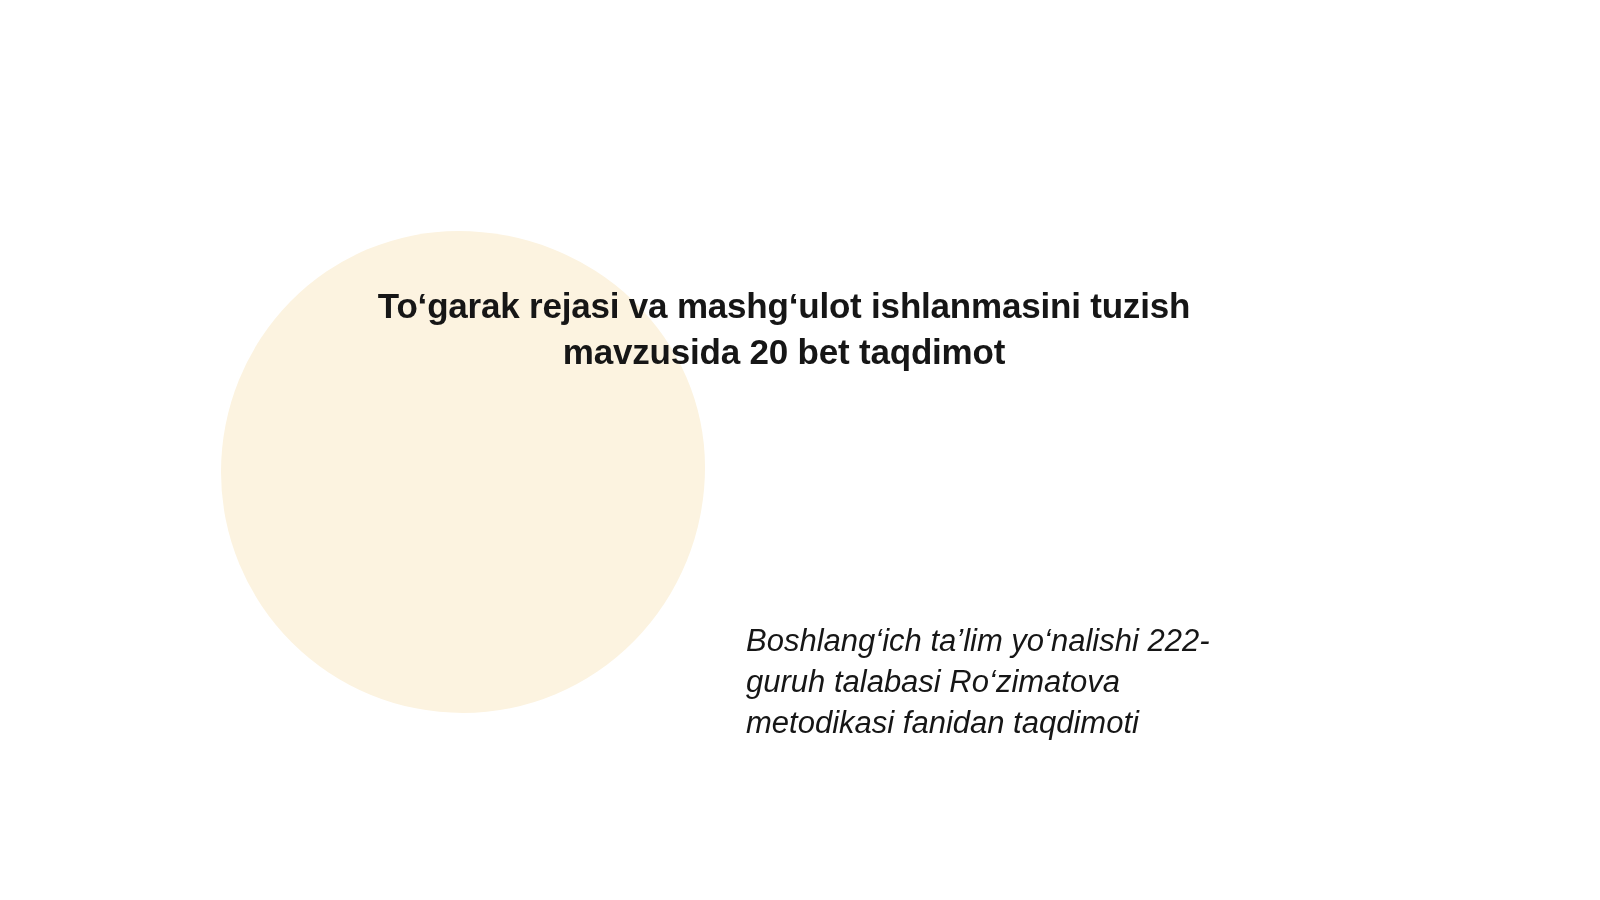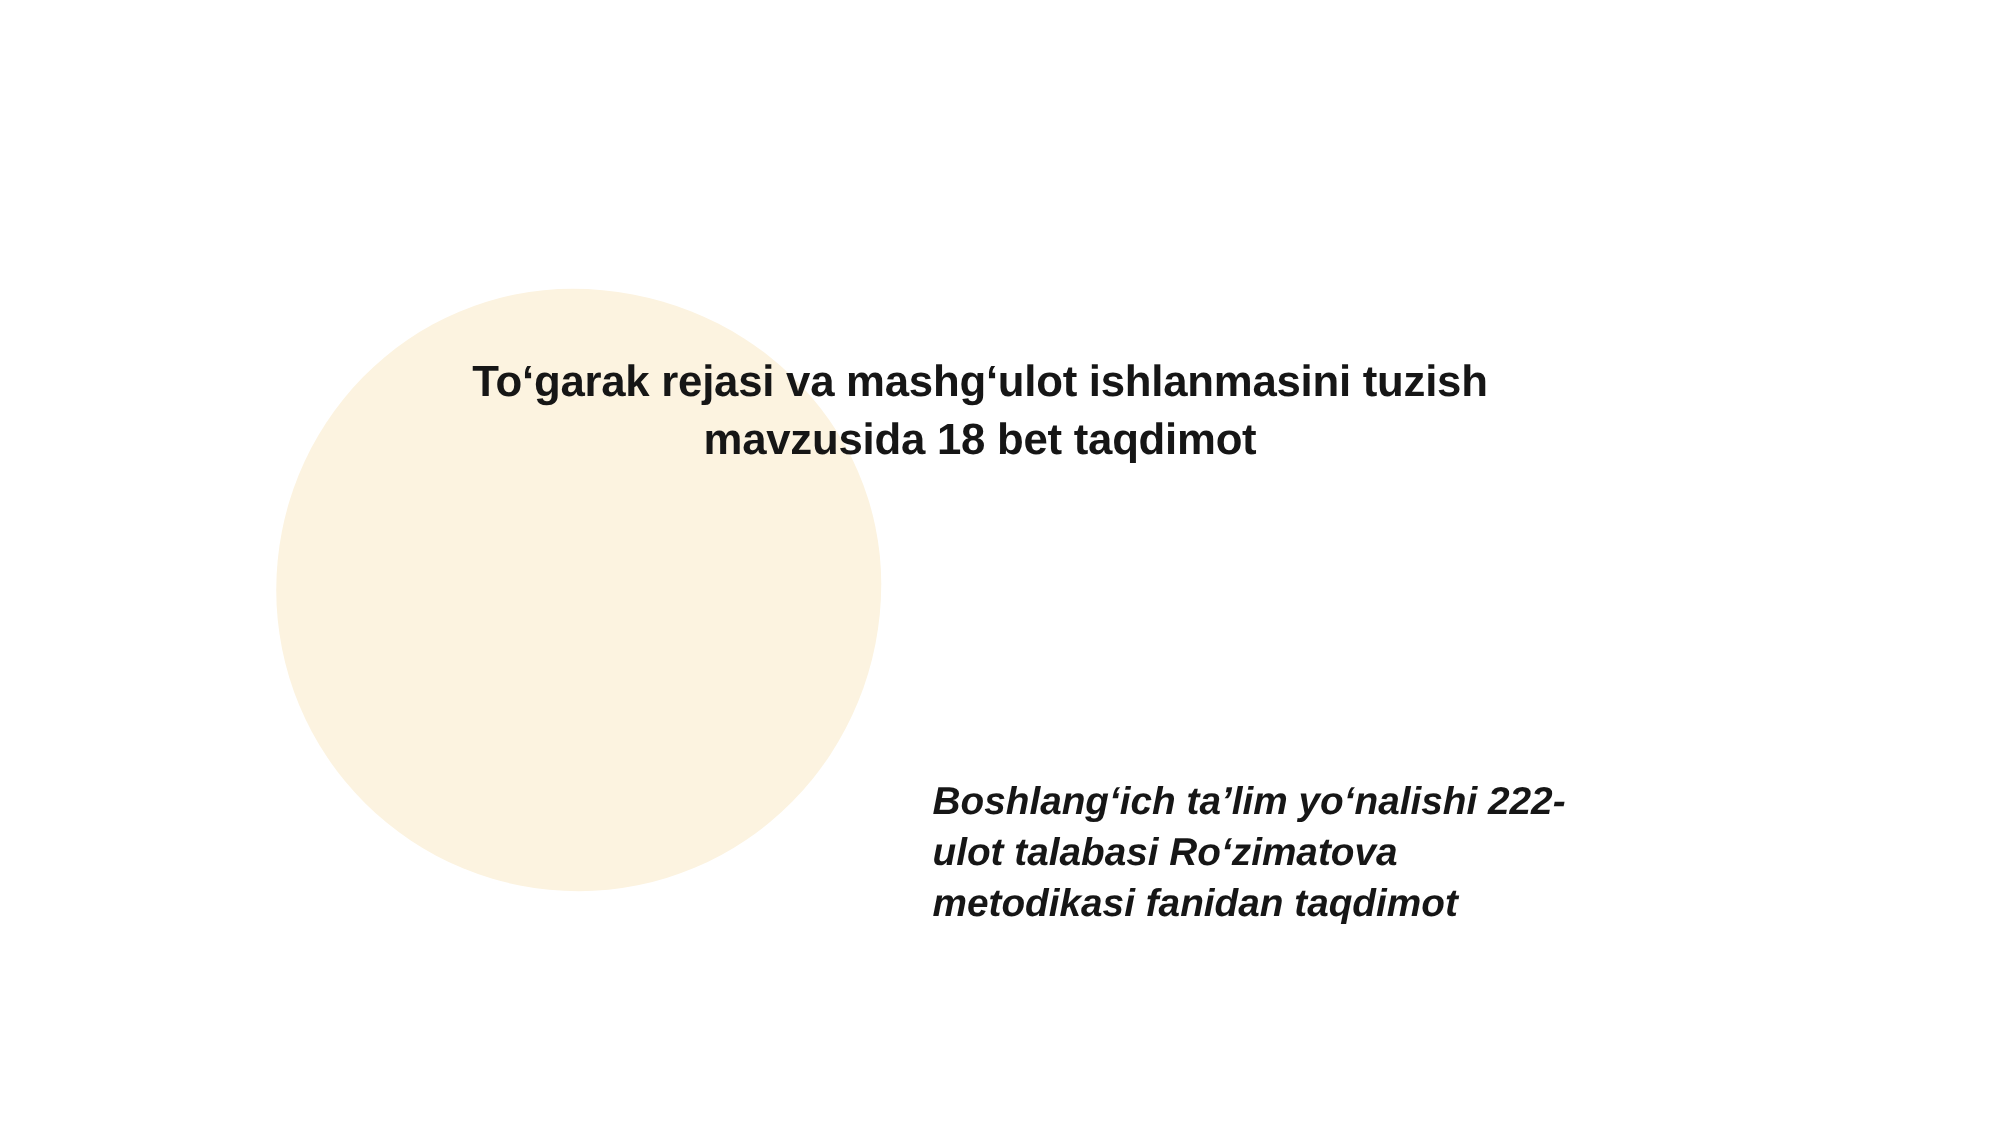--- a/index.html
+++ b/index.html
@@ -46,37 +46,37 @@
     z-index: 1;
   }
   .slide-subtitle {
     position: absolute;
     left: 746px;
     top: 620px;
     width: 560px;
     text-align: left;
     font-style: italic;
     font-size: 31px;
-    font-weight: 700;
+    font-weight: 400;
     line-height: 41px;
     color: var(--text-color);
     z-index: 1;
   }
 </style>
 </head>
 <body>
 
 <div class="slide">
 
   <div class="decorative-circle"></div>
 
   <div class="slide-title">
     <div>To‘garak rejasi va mashg‘ulot ishlanmasini tuzish</div>
-    <div>mavzusida 18 bet taqdimot</div>
+    <div>mavzusida 20 bet taqdimot</div>
   </div>
 
   <div class="slide-subtitle">
     <div>Boshlang‘ich ta’lim yo‘nalishi 222-</div>
-    <div>ulot talabasi Ro‘zimatova</div>
-    <div>metodikasi fanidan taqdimot</div>
+    <div>guruh talabasi Ro‘zimatova</div>
+    <div>metodikasi fanidan taqdimoti</div>
   </div>
 
 </div>
 
 </body></html>

